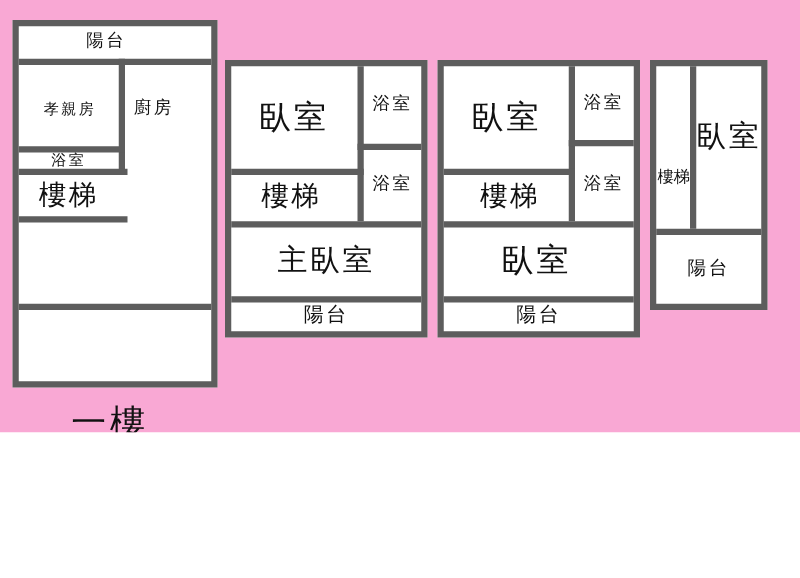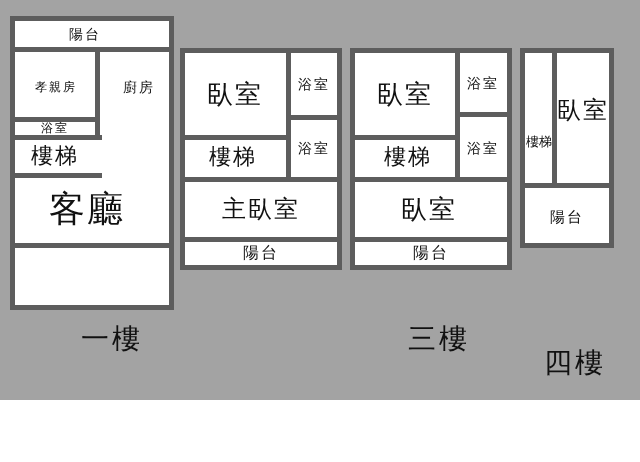--- a/index.html
+++ b/index.html
@@ -3,23 +3,23 @@
 <meta charset="utf-8">
 <style>
   html, body {
     margin: 0;
     padding: 0;
     background: #ffffff;
   }
   .canvas {
     position: relative;
     width: 640px;
-    height: 400px;
-    background: #a3a3a3;
-    font-family: Liberation Sans, sans-serif;
+    height: 346px;
+    background: #f9a8d4;
+    font-family: Liberation Serif, serif;
     color: #111111;
     overflow: hidden;
   }
   .floor {
     position: absolute;
     box-sizing: border-box;
     border: 5px solid #5d5d5d;
     background: #ffffff;
   }
   .wall {
@@ -53,24 +53,23 @@
 
     <div class="wall" style="left:0; top:26px; width:154px; height:5px;"></div>
     <div class="wall" style="left:80px; top:26px; width:5px; height:93px;"></div>
     <div class="wall" style="left:0; top:96px; width:85px; height:5px;"></div>
     <div class="wall" style="left:0; top:114px; width:87px; height:5px;"></div>
     <div class="wall" style="left:0; top:152px; width:87px; height:5px;"></div>
     <div class="wall" style="left:0; top:222px; width:154px; height:5px;"></div>
 
     <span class="room-label" style="left:70px; top:13px; font-size:14px;">陽台</span>
     <span class="room-label" style="left:41px; top:66px; font-size:12px;">孝親房</span>
-    <span class="room-label" style="left:124px; top:66px; font-size:14px;">廚房</span>
+    <span class="room-label" style="left:108px; top:66px; font-size:14px;">廚房</span>
     <span class="room-label" style="left:40px; top:107px; font-size:12px;">浴室</span>
     <span class="room-label" style="left:40px; top:135px; font-size:22px;">樓梯</span>
-    <span class="room-label" style="left:72px; top:188px; font-size:36px;">客廳</span>
   </div>
 
   <div class="floor" style="left:180px; top:48px; width:162px; height:222px;">
     <div class="wall" style="left:101px; top:0; width:5px; height:124px;"></div>
     <div class="wall" style="left:0; top:82px; width:106px; height:5px;"></div>
     <div class="wall" style="left:101px; top:62px; width:51px; height:5px;"></div>
     <div class="wall" style="left:0; top:124px; width:152px; height:5px;"></div>
     <div class="wall" style="left:0; top:184px; width:152px; height:5px;"></div>
 
     <span class="room-label" style="left:50px; top:41px; font-size:26px;">臥室</span>
@@ -98,17 +97,16 @@
 
   <div class="floor" style="left:520px; top:48px; width:94px; height:200px;">
     <div class="wall" style="left:27px; top:0; width:5px; height:130px;"></div>
     <div class="wall" style="left:0; top:130px; width:84px; height:5px;"></div>
 
     <span class="room-label" style="left:14px; top:88px; font-size:13px; letter-spacing:0;">樓梯</span>
     <span class="room-label" style="left:58px; top:57px; font-size:24px;">臥室</span>
     <span class="room-label" style="left:42px; top:163px; font-size:15px;">陽台</span>
   </div>
 
-  <span class="floor-label" style="left:112px; top:339px;">一樓</span>
-  <span class="floor-label" style="left:439px; top:339px;">三樓</span>
+  <span class="floor-label" style="left:88px; top:339px;">一樓</span>
   <span class="floor-label" style="left:575px; top:339px;margin-top:24px;">四樓</span>
 
 </div>
 
 </body></html>

